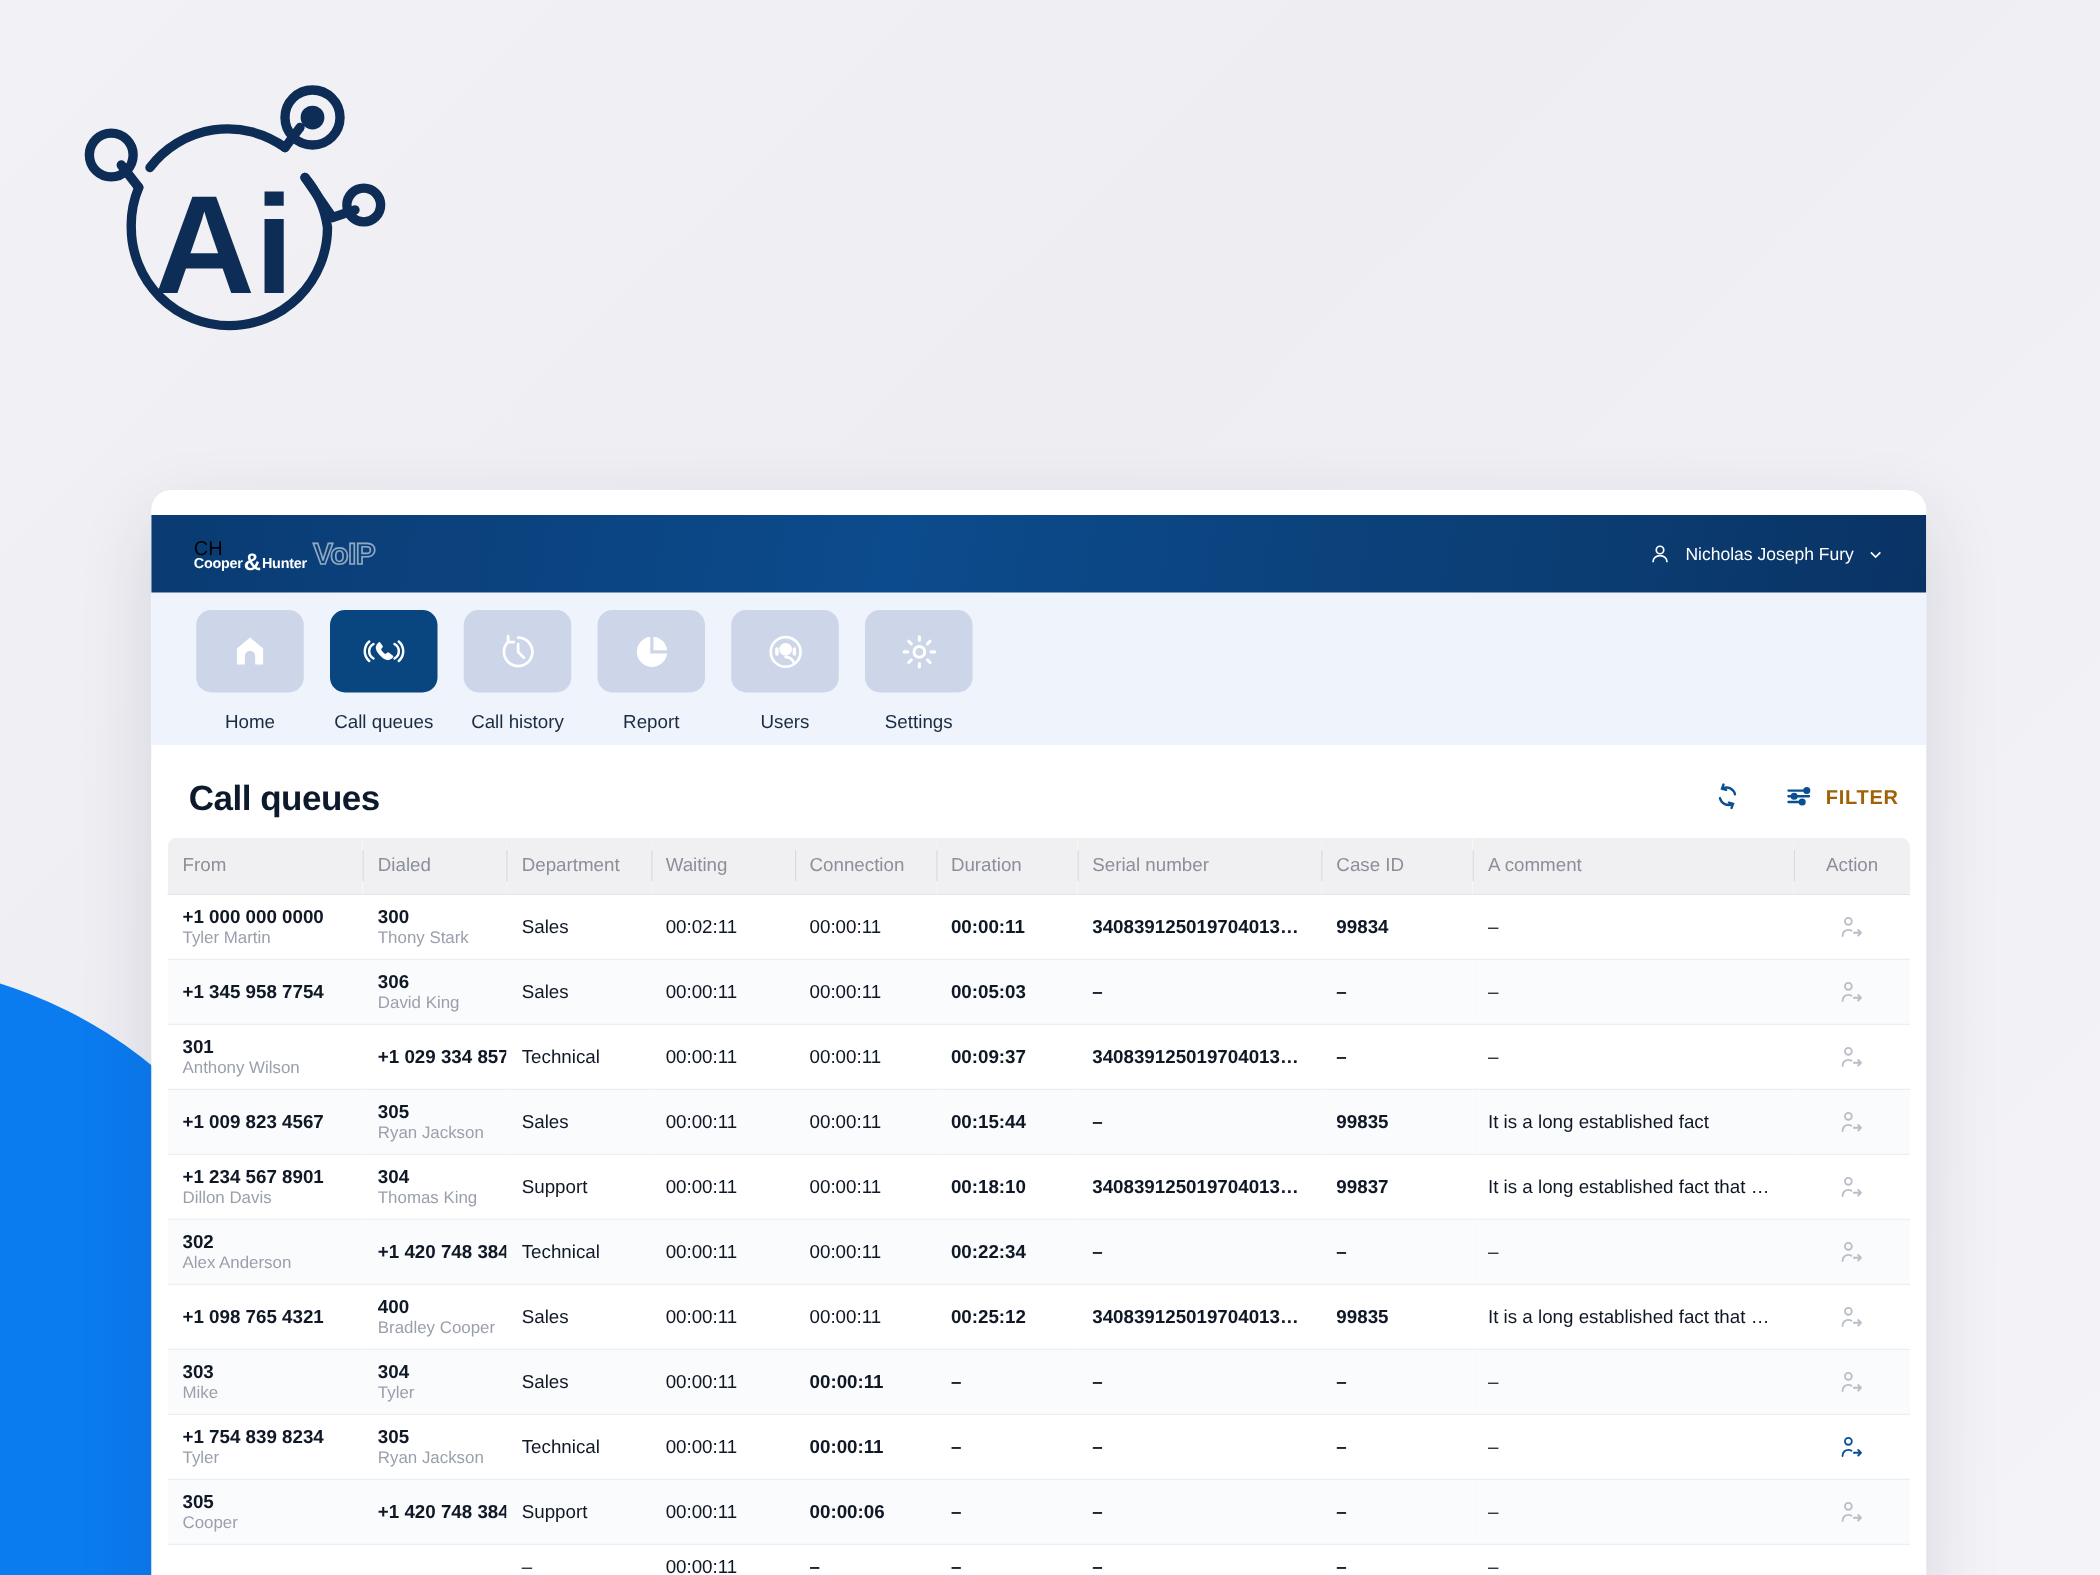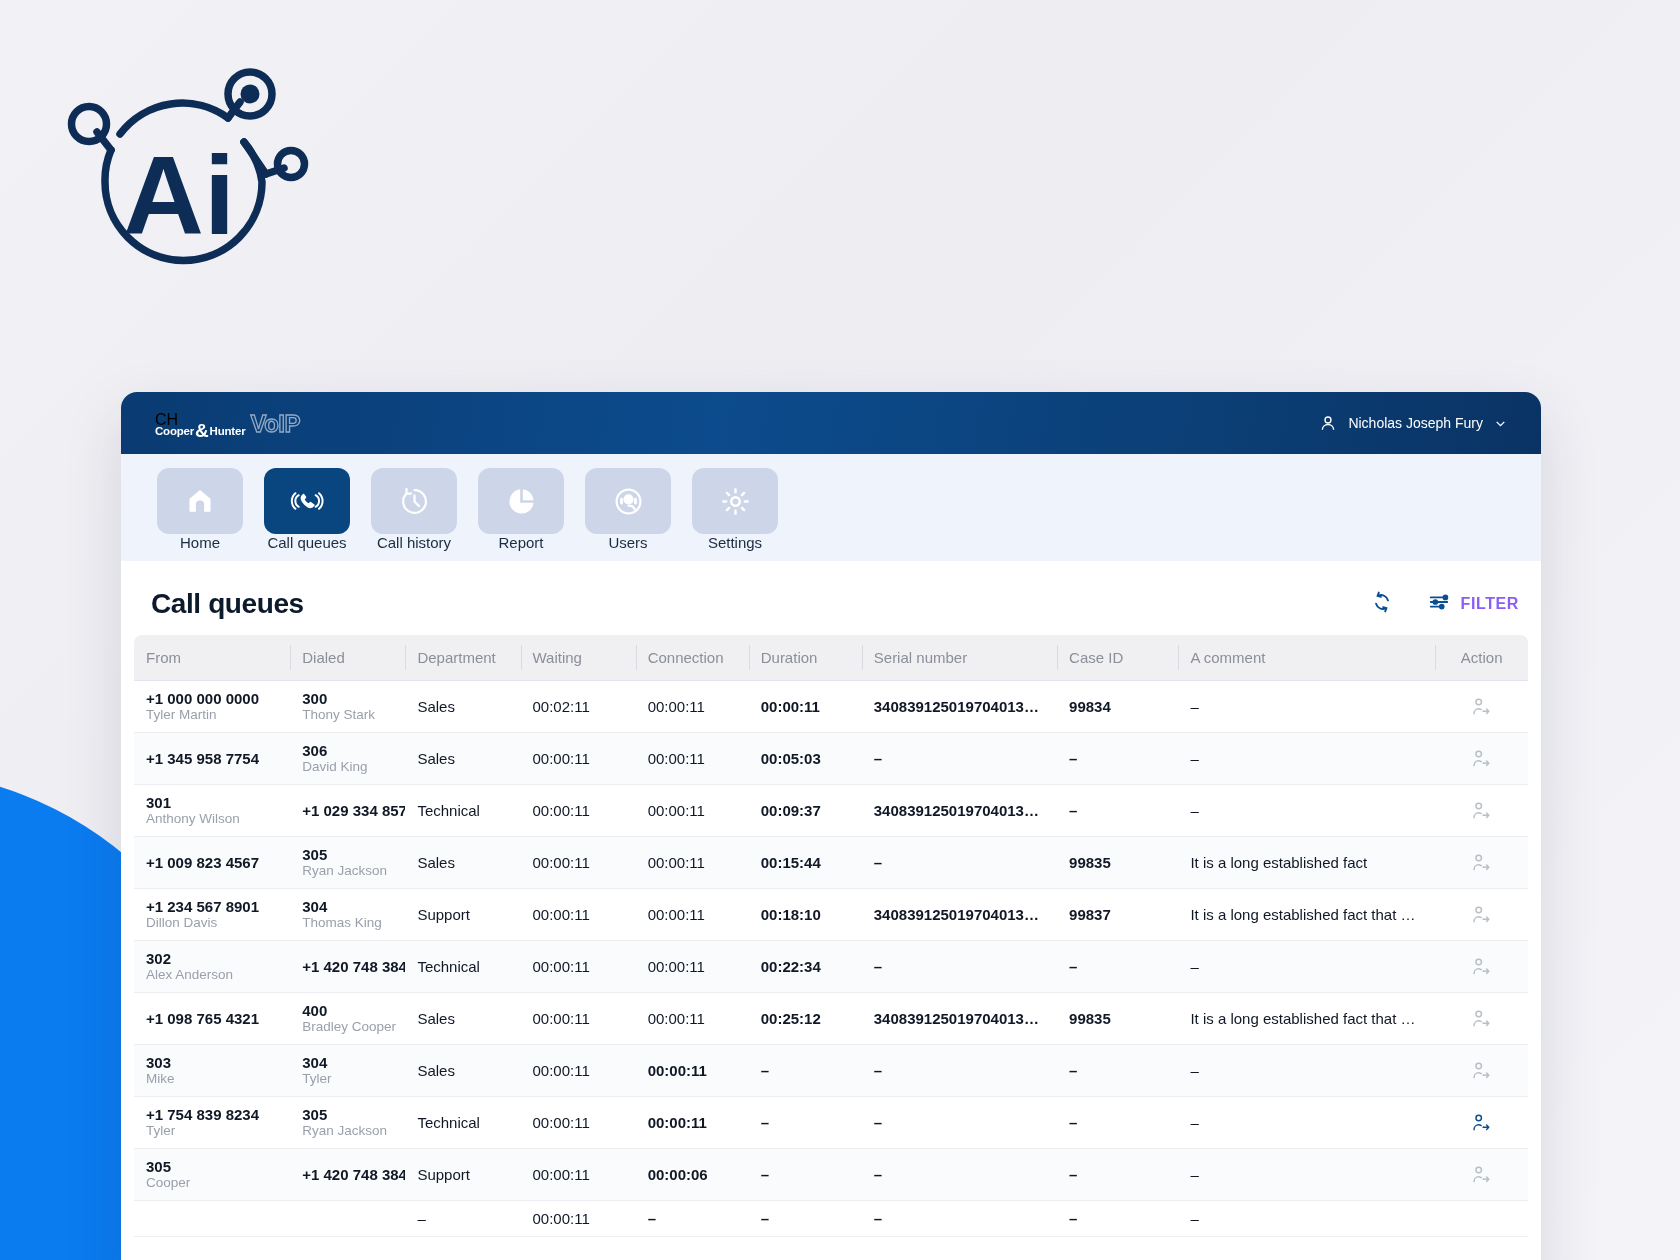--- a/index.html
+++ b/index.html
@@ -37,20 +37,21 @@
     box-shadow: 0 22px 60px rgba(20,40,80,.13);
   }
 
   
   .topbar {
     height: 62px;
     background: linear-gradient(100deg,#0a3b72 0%,#0c4b8d 42%,#0b3e74 78%,#0a3365 100%);
     display: flex; align-items: center; justify-content: space-between;
     padding: 0 34px 0 34px;
     position: relative;
+    margin-top: 20px;
   }
   .brand { display: flex; align-items: flex-end; gap: 2px; }
   .brand-sub {
     display:flex; align-items:center; gap:1px;
     font-size: 11.5px; font-weight: 800; color:#fff; letter-spacing:-.2px;
     margin-top:-4px;
     justify-content:flex-end;
   }
   .brand-amp { font-size: 19px; font-weight: 900; line-height: 12px; }
   .brand-voip {
@@ -62,38 +63,38 @@
   .user-chip { display:flex; align-items:center; gap:11px; color:#fff; font-size:14px; }
   .user-chip svg { display:block; }
   .chev { width:13px; height:13px; }
 
   
   .nav {
     background: #eef3fc;
     padding: 14px 0 10px 36px;
     display: flex; gap: 21px;
   }
-  .nav-item { width: 86px; display:flex; flex-direction:column; align-items:center; gap:0; cursor:pointer; }
+  .nav-item { width: 86px; display:flex; flex-direction:column; align-items:center; gap:15px; cursor:pointer; }
   .nav-tile {
     width: 86px; height: 66px; border-radius: 12px;
     background: #ccd6e8; display:flex; align-items:center; justify-content:center;
   }
   .nav-item.active .nav-tile { background:#09457f; }
   .nav-label { font-size: 15px; color:#1b2c42; }
 
   
   .titlebar {
     background:#fff; height: 62px; margin: 12px 0 0 0;
     display:flex; align-items:center; justify-content:space-between;
     padding: 0 22px 0 30px;
   }
   .page-title { font-size: 28px; font-weight: 800; color:#0d1a2b; letter-spacing:-.4px; }
   .title-actions { display:flex; align-items:center; gap:34px; }
   .filter-btn { display:flex; align-items:center; gap:11px; cursor:pointer; }
-  .filter-label { color:#8b5cf6; font-weight:800; font-size:16px; letter-spacing:.6px; }
+  .filter-label { color:#a16207; font-weight:800; font-size:16px; letter-spacing:.6px; }
 
   
   .table-wrap { padding: 0 13px; }
   .tbl { width:100%; border-collapse: collapse; table-layout: fixed; }
   .tbl thead th {
     background:#f0f0f2;
     color:#8b8f99; font-weight:400; font-size:15px; text-align:left;
     padding: 14px 12px; height: 44px;
     border-bottom: 1px solid #dfe4ee;
     position: relative;

